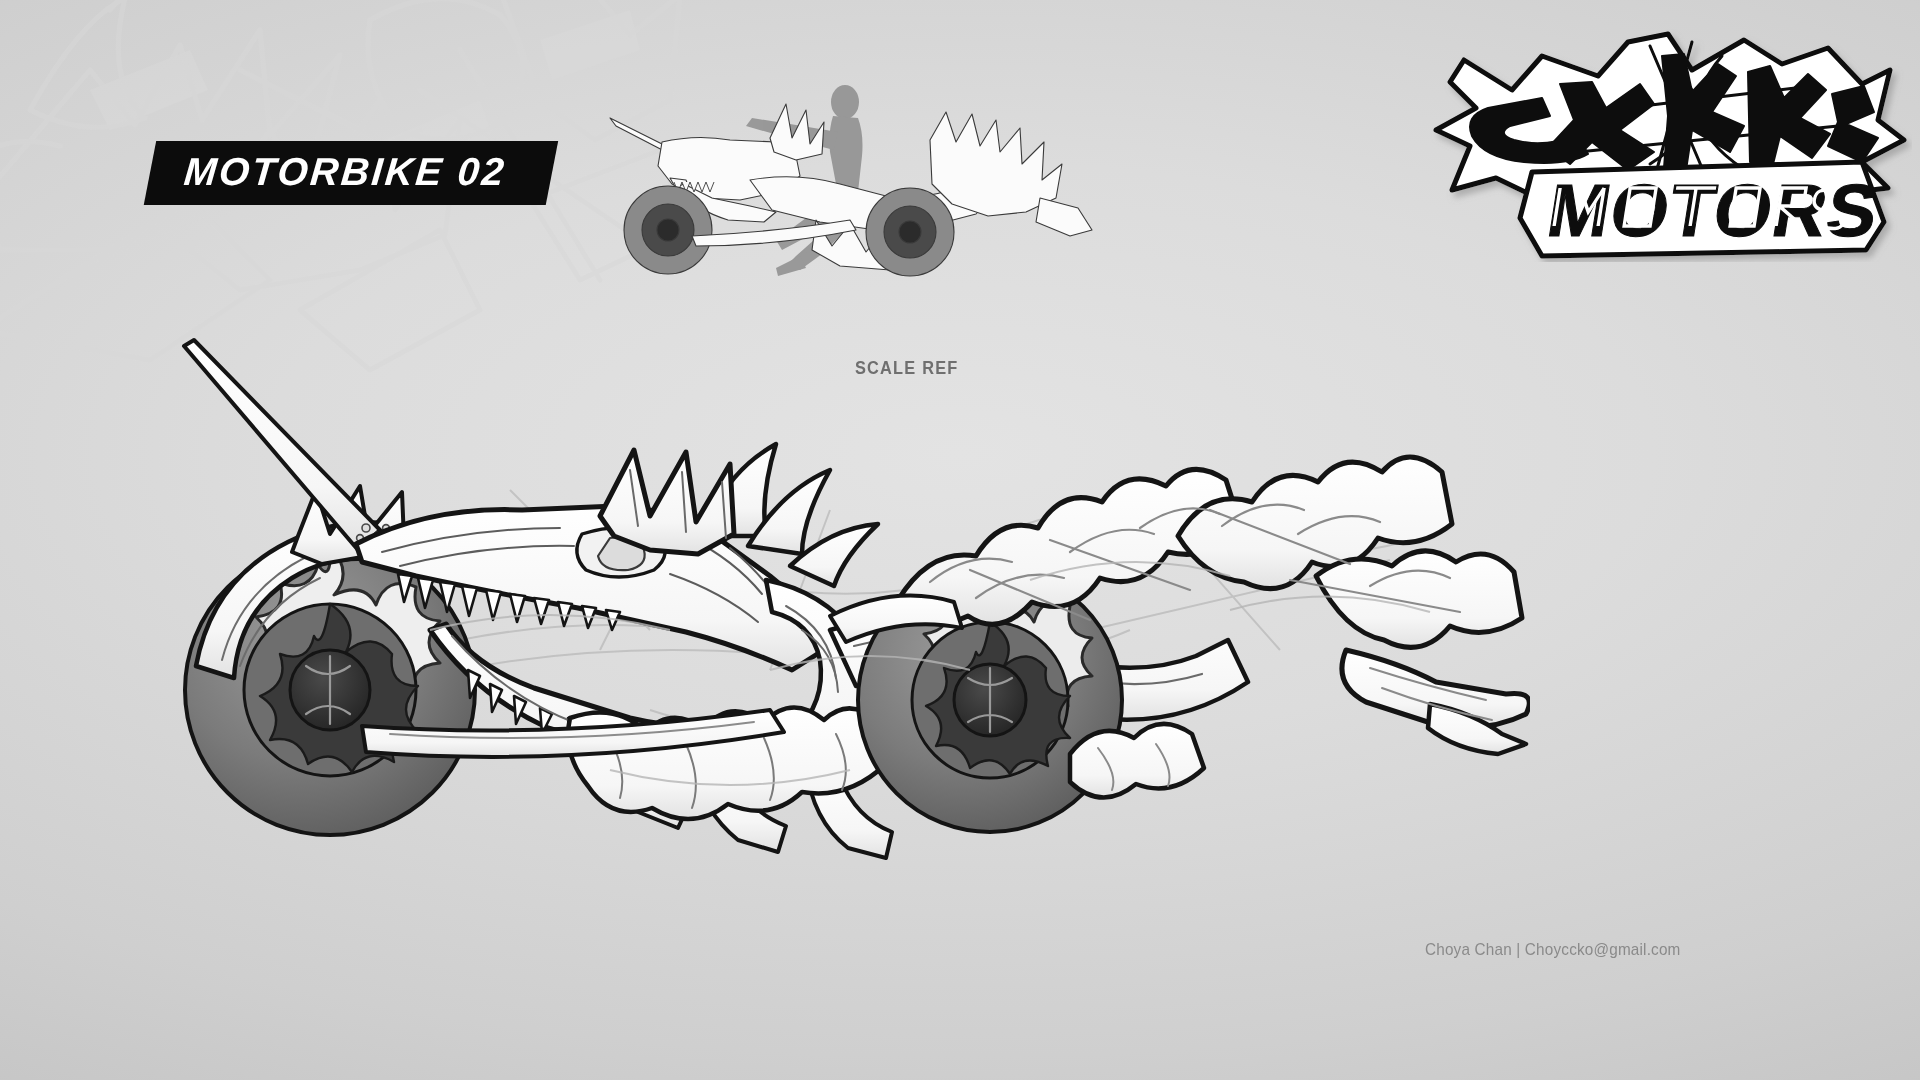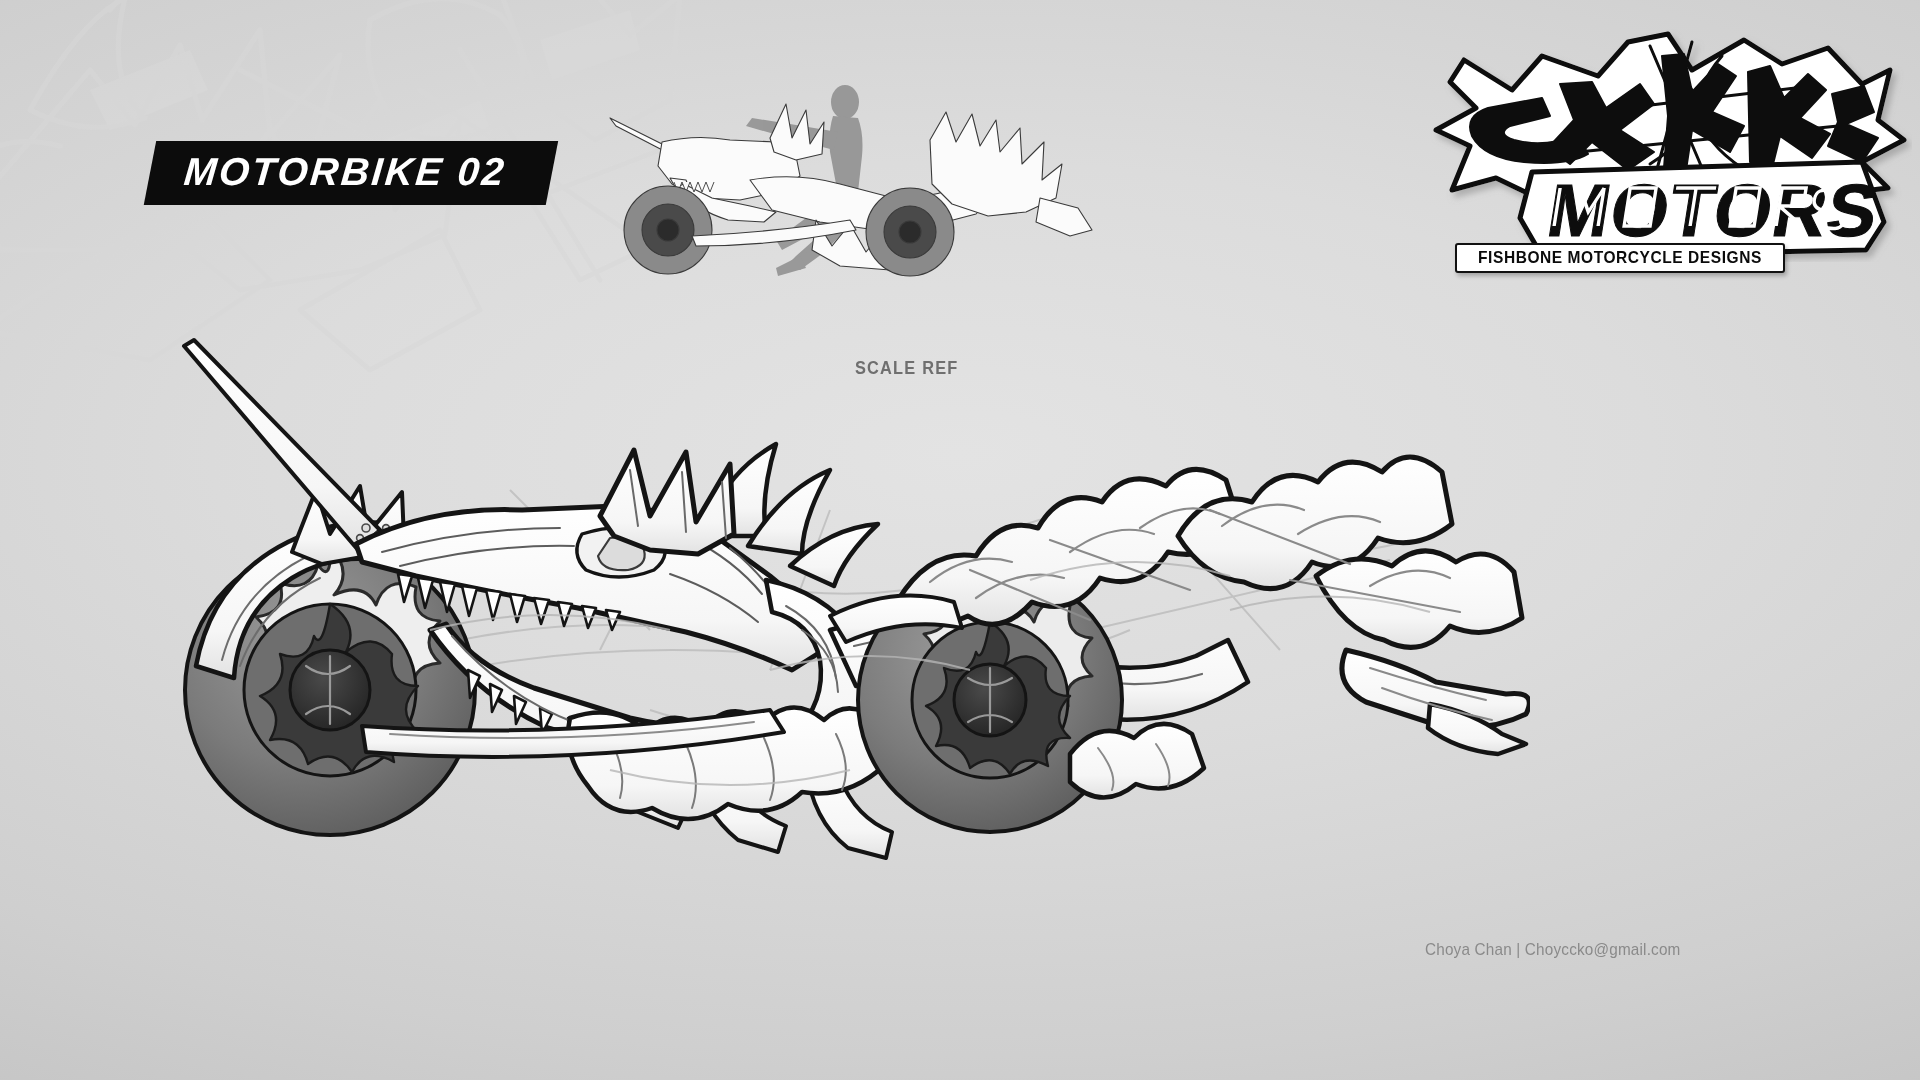--- a/index.html
+++ b/index.html
@@ -163,23 +163,20 @@
           <path d="M266 176 L266 214 L292 214 L292 176 Z"></path>
           <path d="M312 176 L352 176 M332 176 L332 214"></path>
           <path d="M372 176 L372 214 L396 214 L396 176 Z"></path>
           <path d="M418 214 L418 176 L442 176 L442 194 L418 194 L444 214"></path>
           <path d="M470 180 Q452 174 452 188 Q452 198 470 200 Q486 203 484 212 Q482 220 462 214"></path>
         </g>
       </g>
     </g>
   </svg>
 
-  <div id="logo-tag">
-    <span>FISHBONE MOTORCYCLE DESIGNS</span>
-  </div>
 
   <svg id="scale-bike" viewBox="0 0 500 230" xmlns="http://www.w3.org/2000/svg">
     <g stroke="#3a3a3a" stroke-width="1.1" fill="#fbfbfb" stroke-linejoin="round">
 
       <g fill="#8d8d8d" stroke="none" opacity=".85">
         <ellipse cx="245" cy="22" rx="14" ry="17"></ellipse>
         <path d="M233 36 Q228 52 230 72 L236 104 Q238 120 232 132 L214 160 L196 176
                  L186 186 L200 190 L222 174 L246 150 Q258 132 258 112 L262 76
                  Q264 54 258 38 Z"></path>
         <path d="M238 52 L190 44 L152 38 L146 46 L188 58 L234 70 Z"></path>

